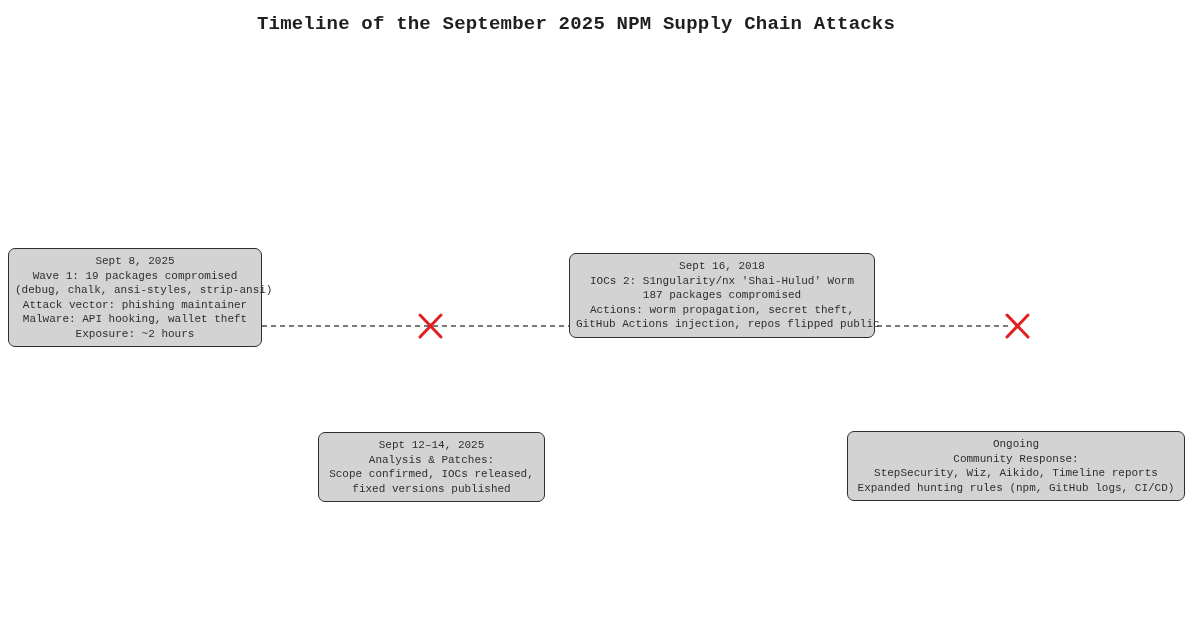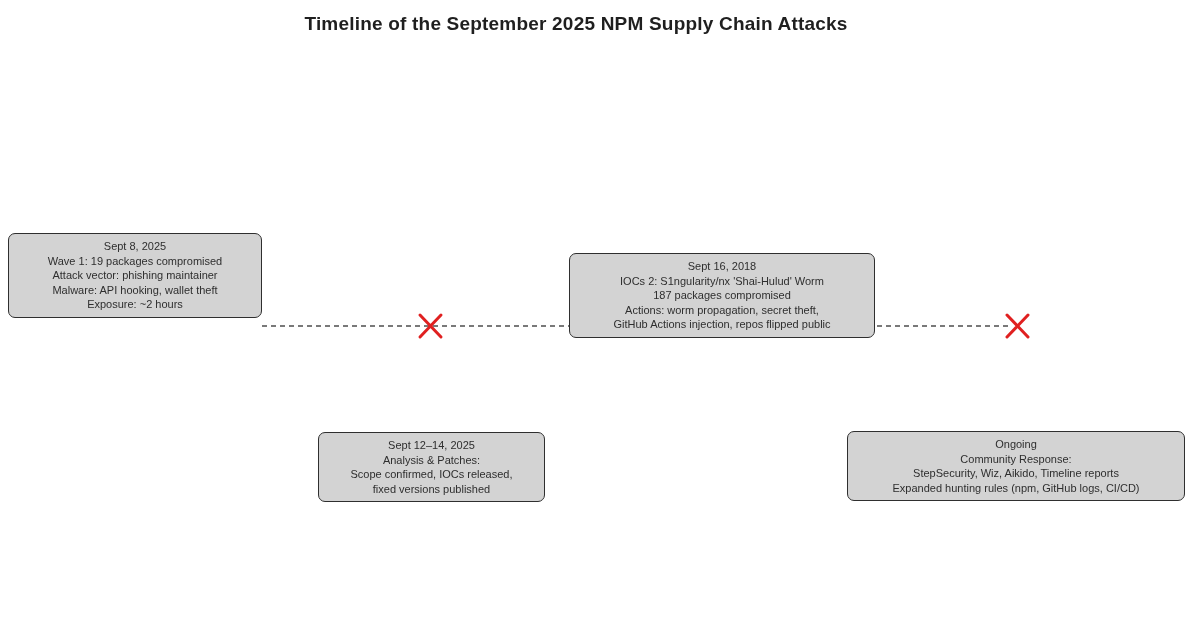--- a/index.html
+++ b/index.html
@@ -6,21 +6,21 @@
     margin: 0;
     padding: 0;
     background: #ffffff;
   }
   .canvas {
     position: relative;
     width: 1200px;
     height: 531px;
     background: #ffffff;
     overflow: hidden;
-    font-family: Liberation Sans, sans-serif;
+    font-family: Liberation Mono, monospace;
   }
   .title {
     position: absolute;
     top: 13px;
     left: 0;
     right: 48px;
     margin: 0;
     text-align: center;
     font-size: 19px;
     font-weight: bold;
@@ -39,21 +39,21 @@
     box-sizing: border-box;
     background: #d3d3d3;
     border: 1.8px solid #2f2f2f;
     border-radius: 7px;
     padding: 5px 6px;
     text-align: center;
     color: #2e2e2e;
     font-size: 11px;
     line-height: 14.5px;
   }
-  .box-wave1    { left: 8px;   top: 233px; width: 254px; }
+  .box-wave1    { left: 8px;   top: 248px; width: 254px; }
   .box-wave2    { left: 569px; top: 253px; width: 306px; }
   .box-analysis { left: 318px; top: 432px; width: 227px; }
   .box-ongoing  { left: 847px; top: 431px; width: 338px; }
   .event-date, .event-line {
     white-space: nowrap;
   }
 </style>
 </head>
 <body>
 
@@ -64,20 +64,21 @@
   <svg class="timeline-svg" viewBox="0 0 1200 628" xmlns="http://www.w3.org/2000/svg" aria-hidden="true">
     <line x1="262" y1="326" x2="569" y2="326" stroke-width="1.6" stroke-dasharray="5,4" stroke="#4d4d4d"></line>
     <line x1="877" y1="326" x2="1008" y2="326" stroke-width="1.6" stroke-dasharray="5,4" stroke="#4d4d4d"></line>
     <path d="M420 315 L441 337 M420 337 L441 315" fill="none" stroke-width="3" stroke-linecap="round" stroke="#e02020"></path>
     <path d="M1007 315 L1028 337 M1007 337 L1028 315" fill="none" stroke-width="3" stroke-linecap="round" stroke="#e02020"></path>
   </svg>
 
   <div class="event-box box-wave1">
     <div class="event-date">Sept 8, 2025</div>
     <div class="event-line">Wave 1: 19 packages compromised</div>
+    <div class="event-line">(debug, chalk, ansi-styles, strip-ansi)</div>
     <div class="event-line">Attack vector: phishing maintainer</div>
     <div class="event-line">Malware: API hooking, wallet theft</div>
     <div class="event-line">Exposure: ~2 hours</div>
   </div>
 
   <div class="event-box box-wave2">
     <div class="event-date">Sept 16, 2018</div>
     <div class="event-line">IOCs 2: S1ngularity/nx 'Shai-Hulud' Worm</div>
     <div class="event-line">187 packages compromised</div>
     <div class="event-line">Actions: worm propagation, secret theft,</div>

